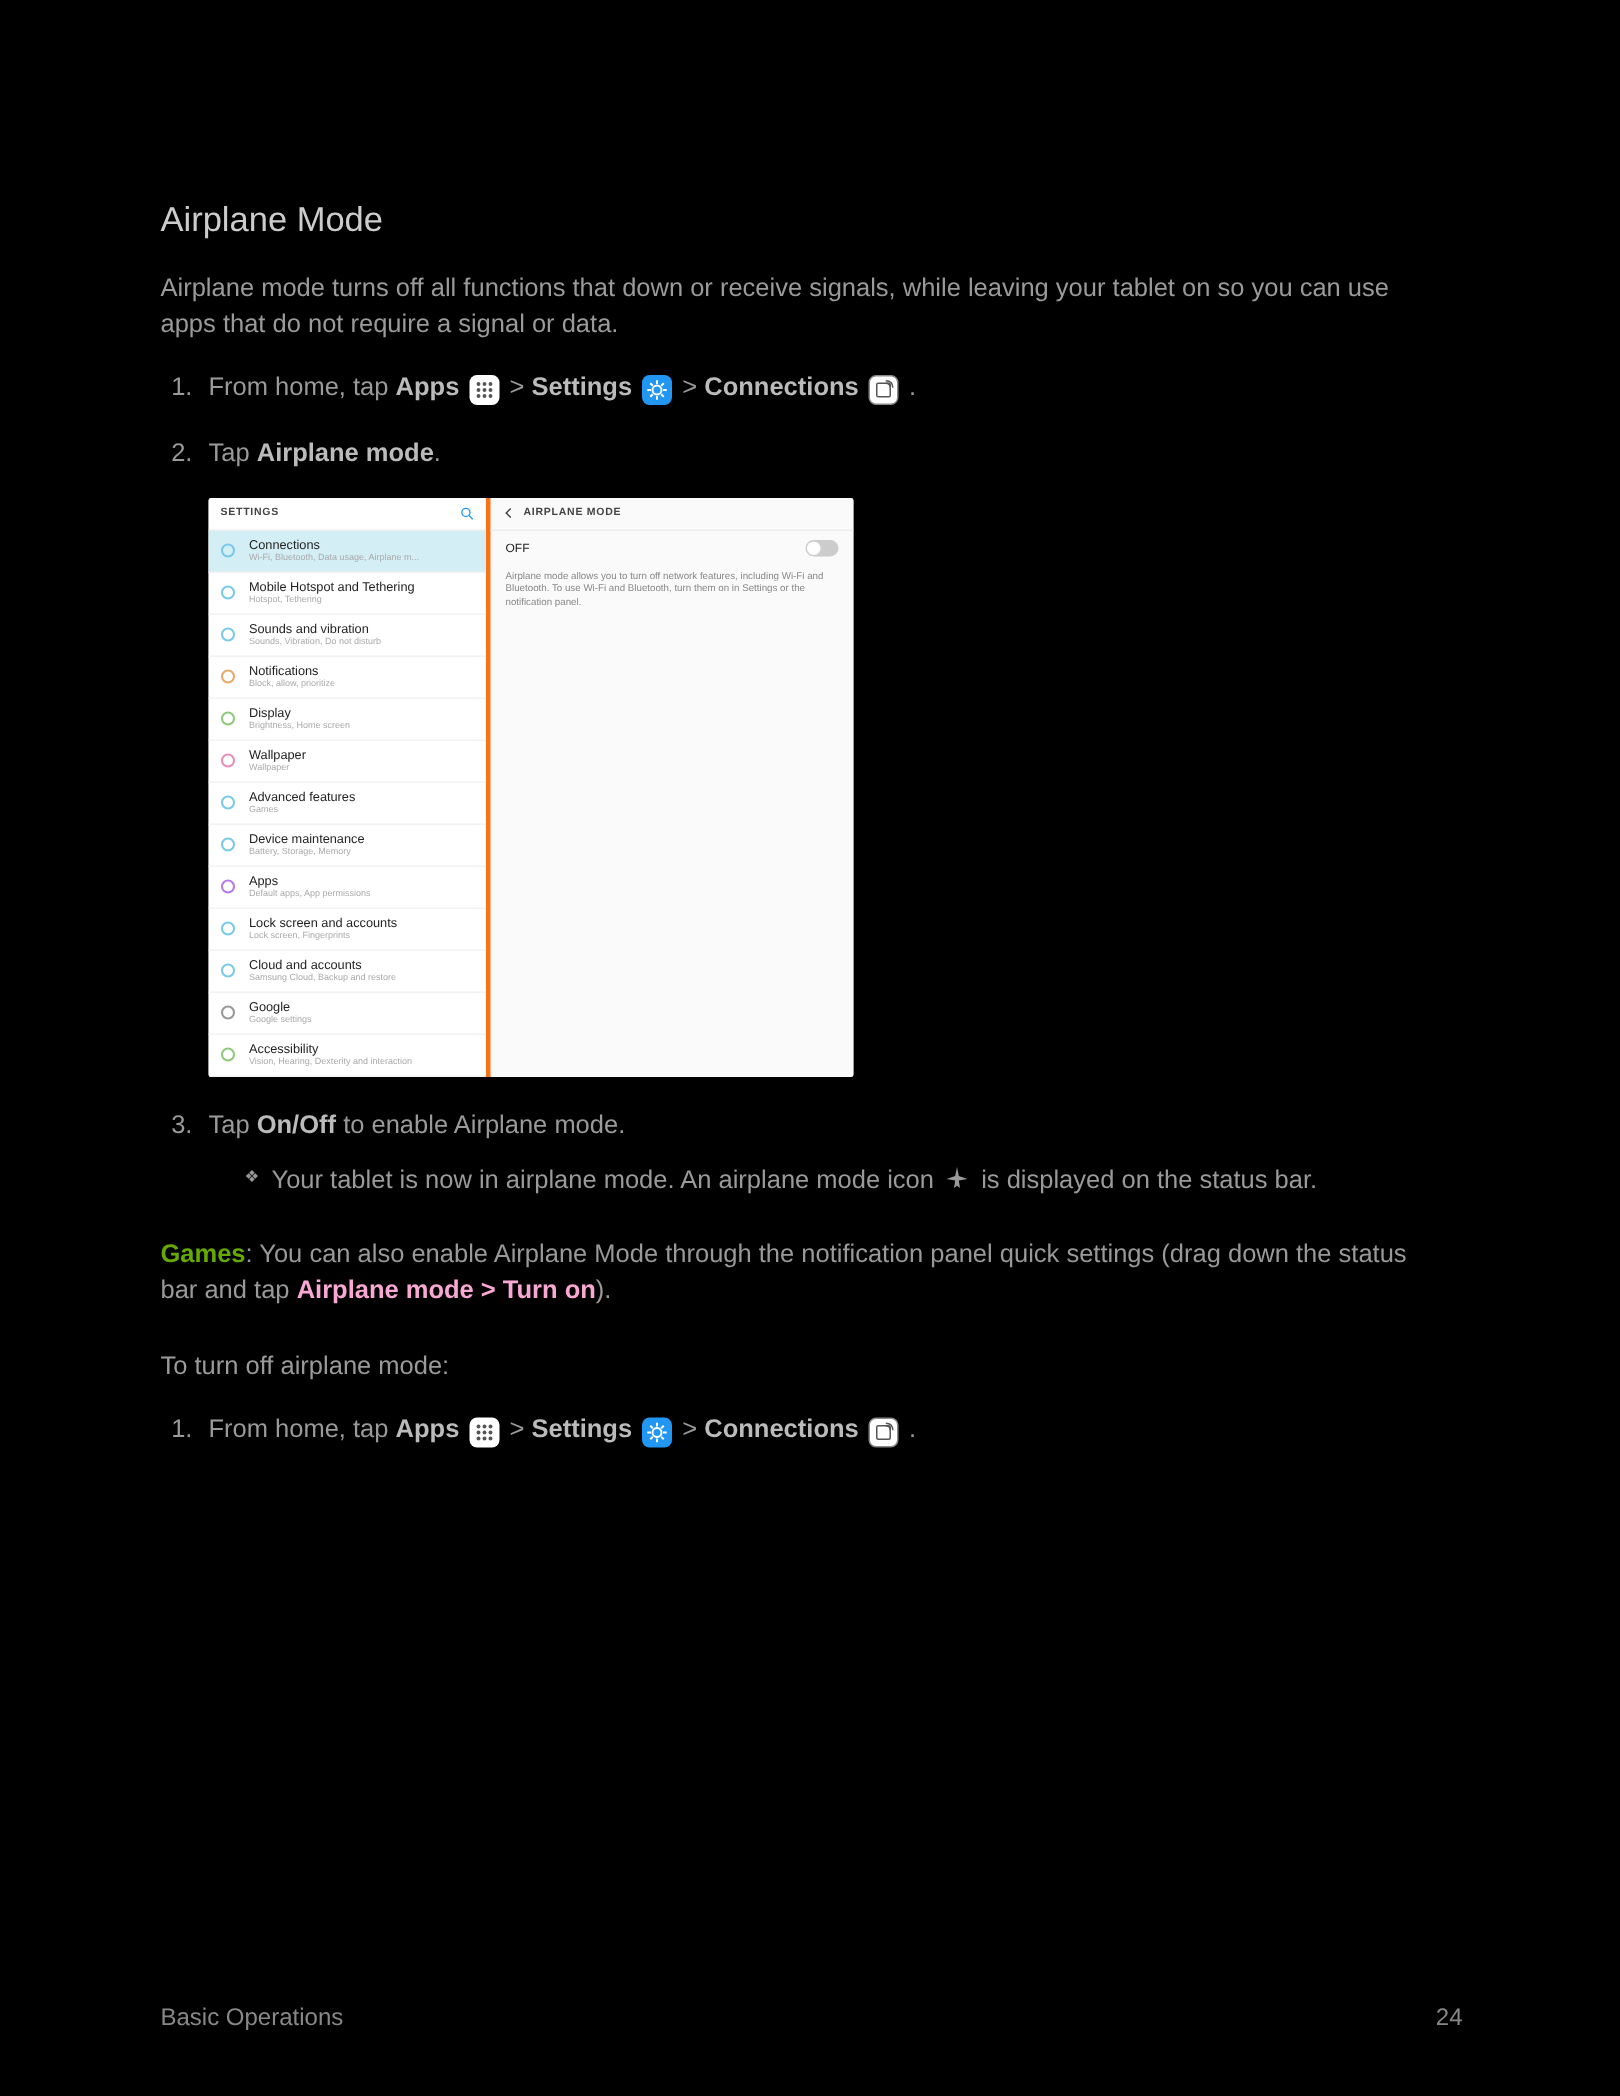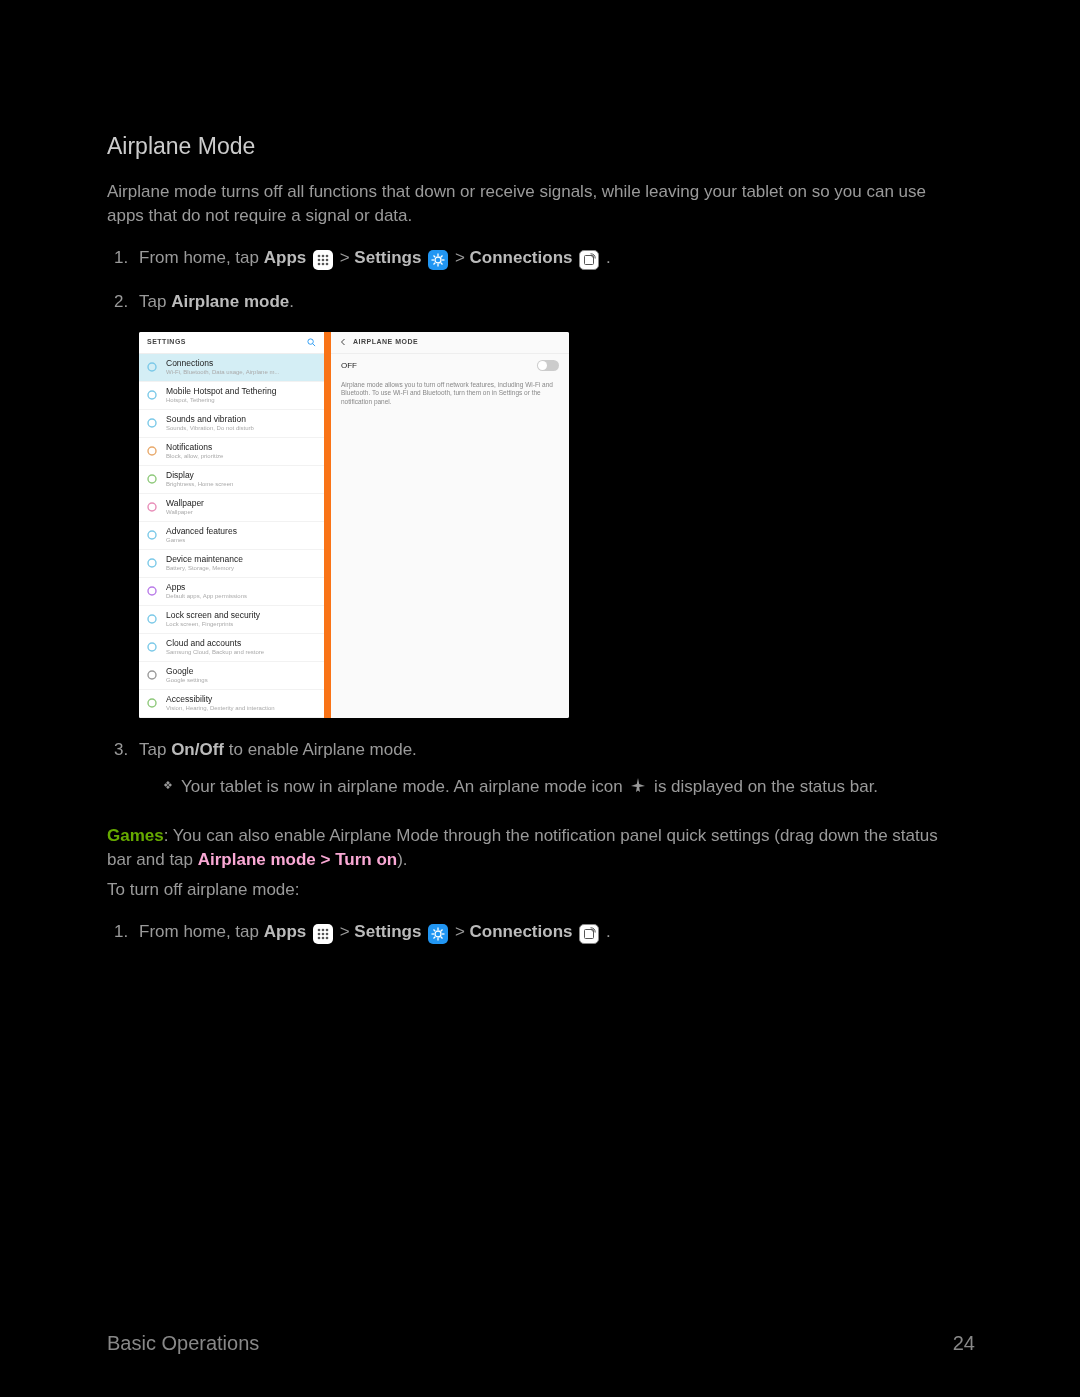--- a/index.html
+++ b/index.html
@@ -64,21 +64,21 @@
     overflow: hidden;
     display: flex;
   }
   .ss-left {
     width: 185px;
     background: #fff;
   }
   .ss-right {
     flex: 1;
     background: #fafafa;
-    border-left: 7px solid #f97316;
+    border-left: 3px solid #f97316;
   }
   .ss-header {
     display: flex;
     align-items: center;
     height: 22px;
     padding: 0 8px;
     font-size: 7px;
     color: #444;
     letter-spacing: 0.5px;
     font-weight: bold;
@@ -132,21 +132,21 @@
   .note-label { color:#6a0; font-weight:bold; }
   .green-bold { color:#f9a8d4; font-weight:bold; }
   .footer {
     position: absolute;
     bottom: 40px;
     left: 107px;
     right: 105px;
     display: flex;
     justify-content: space-between;
     color: #888;
-    font-size: 20px;
+    font-size: 16px;
   }
 </style>
 </head>
 <body>
 
 <div class="page">
 
   <h2 class="section-title">Airplane Mode</h2>
 
   <p class="body-para">Airplane mode turns off all functions that down or receive signals, while leaving your tablet on so you can use apps that do not require a signal or data.</p>
@@ -312,21 +312,21 @@
                   <div class="ss-sub">Default apps, App permissions</div>
                 </span>
               </div>
               <div class="ss-row">
                 <span class="ss-icon">
                   <svg width="12" height="12" viewBox="0 0 12 12">
                     <circle cx="6" cy="6" r="4" fill="none" stroke="#7bc9e8" stroke-width="1.4"></circle>
                   </svg>
                 </span>
                 <span class="ss-txt">
-                  <div class="ss-title">Lock screen and security</div>
+                  <div class="ss-title">Lock screen and accounts</div>
                   <div class="ss-sub">Lock screen, Fingerprints</div>
                 </span>
               </div>
               <div class="ss-row">
                 <span class="ss-icon">
                   <svg width="12" height="12" viewBox="0 0 12 12">
                     <circle cx="6" cy="6" r="4" fill="none" stroke="#7bc9e8" stroke-width="1.4"></circle>
                   </svg>
                 </span>
                 <span class="ss-txt">
@@ -386,21 +386,21 @@
         </span>
         <span> is displayed on the status bar.</span>
       </div>
     </li>
   </ol>
 
   <p class="note">
     <span class="note-label">Games</span><span>: You can also enable Airplane Mode through the notification panel quick settings (drag down the status bar and tap </span><span class="green-bold">Airplane mode &gt; Turn on</span><span>).</span>
   </p>
 
-  <p class="sub-para" style="margin-top:6px;">To turn off airplane mode:</p>
+  <p class="sub-para" style="margin-top:27px;">To turn off airplane mode:</p>
 
   <ol class="steps">
     <li>
       <span>From home, tap </span>
       <span class="bold">Apps</span>
       <span class="ico ico-apps">
         <svg width="14" height="14" viewBox="0 0 14 14">
             <g fill="#555">
               <circle cx="3" cy="3" r="1.3"></circle>
               <circle cx="7" cy="3" r="1.3"></circle>

